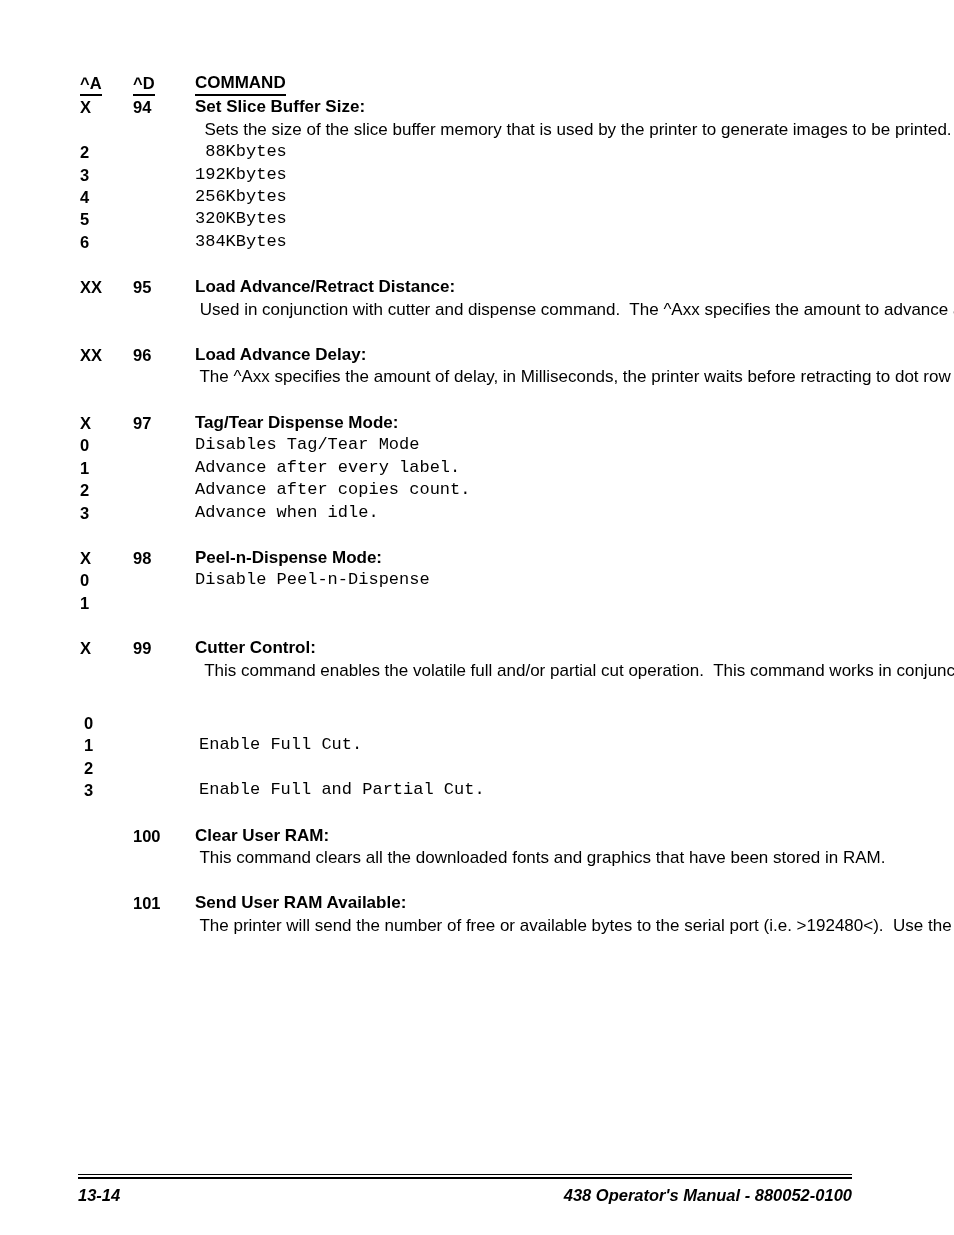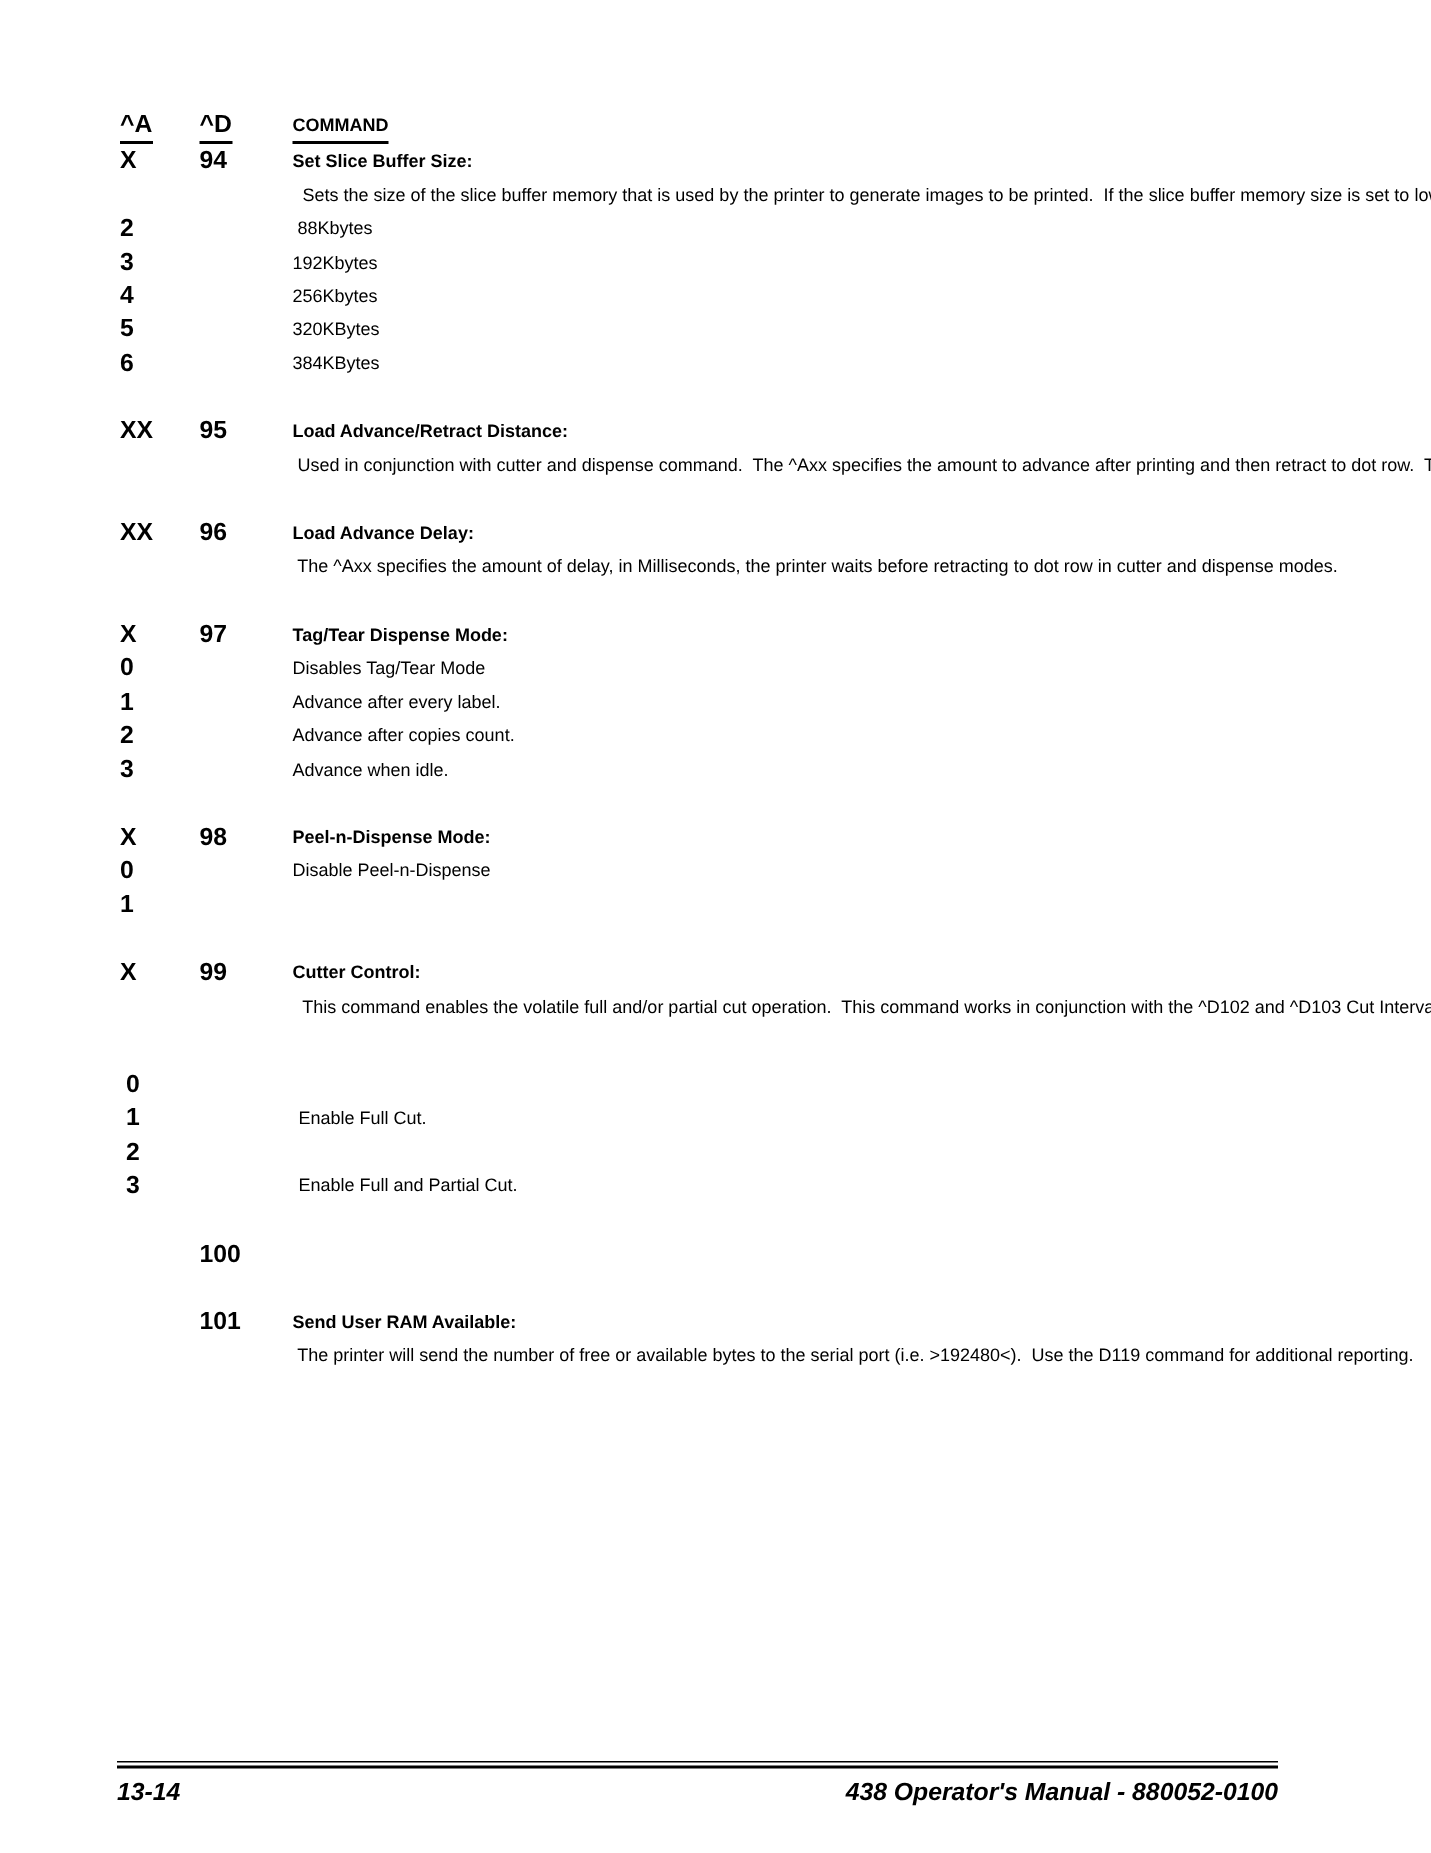--- a/index.html
+++ b/index.html
@@ -43,21 +43,21 @@
   .col-d {
     width: 62px;
     flex: 0 0 62px;
     font-weight: bold;
     font-size: 16.5px;
     line-height: 22.4px;
     white-space: pre;
   }
   .col-cmd {
     flex: 1 1 auto;
-    font-size: 12px;
+    font-size: 17px;
     line-height: 22.4px;
   }
 
   
   .hdr .col-a > span,
   .hdr .col-d > span,
   .hdr .col-cmd > span {
     display: inline-block;
     border-bottom: 2px solid #000;
     padding-bottom: 0px;
@@ -70,20 +70,21 @@
   .cmd-body {
     font-weight: normal;
   }
 
   
   .opt .col-a {
     font-weight: bold;
   }
   .opt .col-cmd {
     font-weight: normal;
+    font-family: Liberation Mono, monospace;
   }
 
   .indent-opt .col-a {
     padding-left: 4px;
   }
   .gap-l { height: 23px; }
   .gap-xl { height: 30px; }
 
   .lead-space {
     white-space: pre;
@@ -257,20 +258,21 @@
       <div class="col-a">3</div>
       <div class="col-d"></div>
       <div class="col-cmd">Enable Full and Partial Cut.</div>
     </div>
 
     <div class="gap-l"></div>
 
     <div class="row">
       <div class="col-a"></div>
       <div class="col-d">100</div>
+      <div class="col-cmd"><span class="cmd-title">Clear User RAM:</span><span class="cmd-body lead-space"> This command clears all the downloaded fonts and graphics that have been stored in RAM.</span></div>
     </div>
 
     <div class="gap-l"></div>
 
     <div class="row">
       <div class="col-a"></div>
       <div class="col-d">101</div>
       <div class="col-cmd"><span class="cmd-title">Send User RAM Available:</span><span class="cmd-body lead-space"> The printer will send the number of free or available bytes to the serial port (i.e. &gt;192480&lt;).  Use the D119 command for additional reporting.</span></div>
     </div>
 

